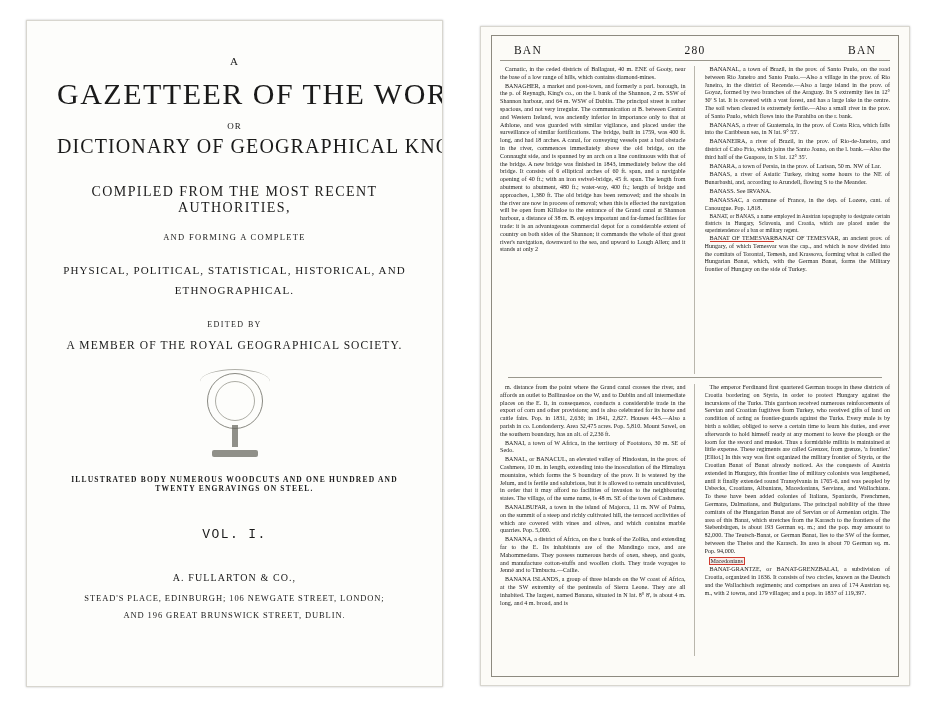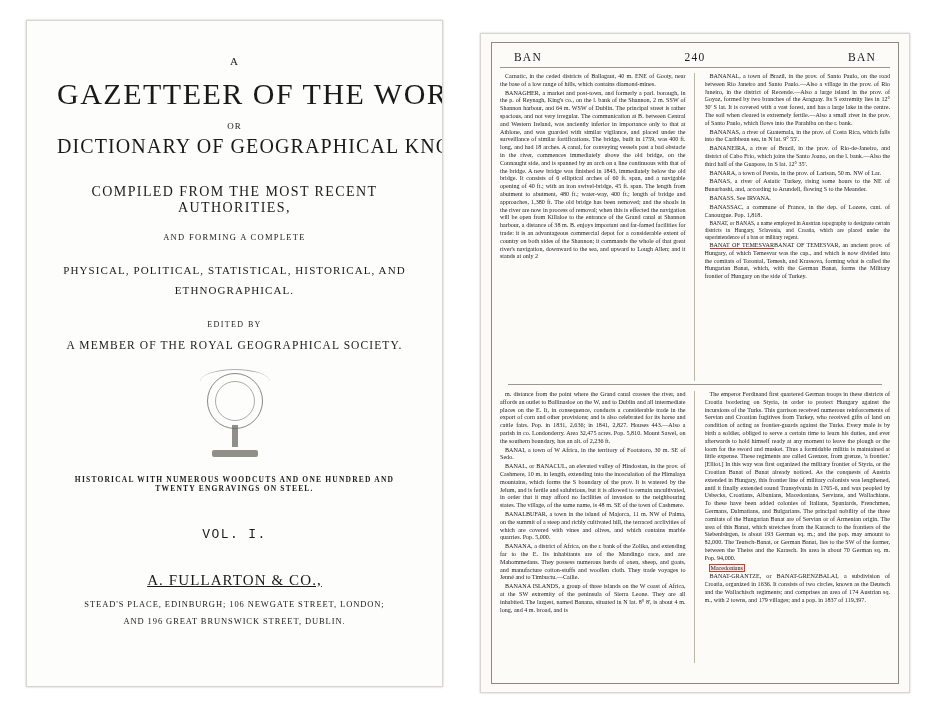--- a/index.html
+++ b/index.html
@@ -162,37 +162,36 @@
     letter-spacing: 1.4px;
     margin: 28px 0 13px 0;
     font-family: Liberation Mono, monospace;
   }
   .tp-range {
     font-size: 12px;
     letter-spacing: 1.4px;
     margin: 4px 0 44px 0;
   }
   .tp-pub {
-    font-size: 15px;
+    font-size: 10px;
     letter-spacing: 1.1px;
     margin: 30px 0 8px 0;
-    text-decoration: underline;
   }
   .tp-addr {
     font-size: 8.5px;
     letter-spacing: 0.9px;
     line-height: 1.8;
     margin: 2px 0;
   }
 
   
   .dict-page {
     position: absolute;
     left: 480px;
-    top: 33px;
+    top: 26px;
     width: 428px;
     height: 658px;
     background: #fcfbf7;
     border: 1px solid #d8d6cf;
     box-shadow: 0 0 2px rgba(0,0,0,0.22);
     overflow: hidden;
   }
   .dict-frame {
     position: absolute;
     left: 10px;
@@ -266,35 +265,35 @@
       <div class="tp-author">A MEMBER OF THE ROYAL GEOGRAPHICAL SOCIETY.</div>
 
       <div class="tp-device">
         <div class="swirl"></div>
         <div class="ring"></div>
         <div class="ring2"></div>
         <div class="stand"></div>
         <div class="base"></div>
       </div>
 
-      <div class="tp-illus">HISTORICAL WITH NUMEROUS WOODCUTS AND ONE HUNDRED AND TWENTY ENGRAVINGS ON STEEL.</div>
+      <div class="tp-illus">ILLUSTRATED BODY NUMEROUS WOODCUTS AND ONE HUNDRED AND TWENTY ENGRAVINGS ON STEEL.</div>
       <div class="tp-vol">VOL. I.</div>
       <div class="tp-pub">A. FULLARTON &amp; CO.,</div>
       <div class="tp-addr">STEAD'S PLACE, EDINBURGH; 106 NEWGATE STREET, LONDON;</div>
       <div class="tp-addr">AND 196 GREAT BRUNSWICK STREET, DUBLIN.</div>
 
     </div>
   </div>
 
   <div class="dict-page">
     <div class="dict-frame">
 
       <div class="dict-head">
         <span>BAN</span>
-        <span>240</span>
+        <span>280</span>
         <span>BAN</span>
       </div>
 
       <div class="cols" style="height:308px;">
         <div class="col left-col">
           <p class="entry">Carnatic, in the ceded districts of Ballagaut, 40 m. ENE of Gooty, near the base of a low range of hills, which contains diamond-mines.</p>
           <p class="entry">BANAGHER, a market and post-town, and formerly a parl. borough, in the p. of Reynagh, King's co., on the l. bank of the Shannon, 2 m. SSW of Shannon harbour, and 64 m. WSW of Dublin. The principal street is rather spacious, and not very irregular. The communication at B. between Central and Western Ireland, was anciently inferior in importance only to that at Athlone, and was guarded with similar vigilance, and placed under the surveillance of similar fortifications. The bridge, built in 1759, was 400 ft. long, and had 18 arches. A canal, for conveying vessels past a bad obstacle in the river, commences immediately above the old bridge, on the Connaught side, and is spanned by an arch on a line continuous with that of the bridge. A new bridge was finished in 1843, immediately below the old bridge. It consists of 6 elliptical arches of 60 ft. span, and a navigable opening of 40 ft.; with an iron swivel-bridge, 45 ft. span. The length from abutment to abutment, 480 ft.; water-way, 400 ft.; length of bridge and approaches, 1,380 ft. The old bridge has been removed; and the shoals in the river are now in process of removal; when this is effected the navigation will be open from Killaloe to the entrance of the Grand canal at Shannon harbour, a distance of 38 m. B. enjoys important and far-famed facilities for trade: it is an advantageous commercial depot for a considerable extent of country on both sides of the Shannon; it commands the whole of that great river's navigation, downward to the sea, and upward to Lough Allen; and it stands at only 2</p>
         </div>
         <div class="col">
           <p class="entry">BANANAL, a town of Brazil, in the prov. of Santo Paulo, on the road between Rio Janeiro and Santo Paulo.—Also a village in the prov. of Rio Janeiro, in the district of Recende.—Also a large island in the prov. of Goyaz, formed by two branches of the Araguay. Its S extremity lies in 12° 30' S lat. It is covered with a vast forest, and has a large lake in the centre. The soil when cleared is extremely fertile.—Also a small river in the prov. of Santo Paulo, which flows into the Parahiba on the r. bank.</p>

